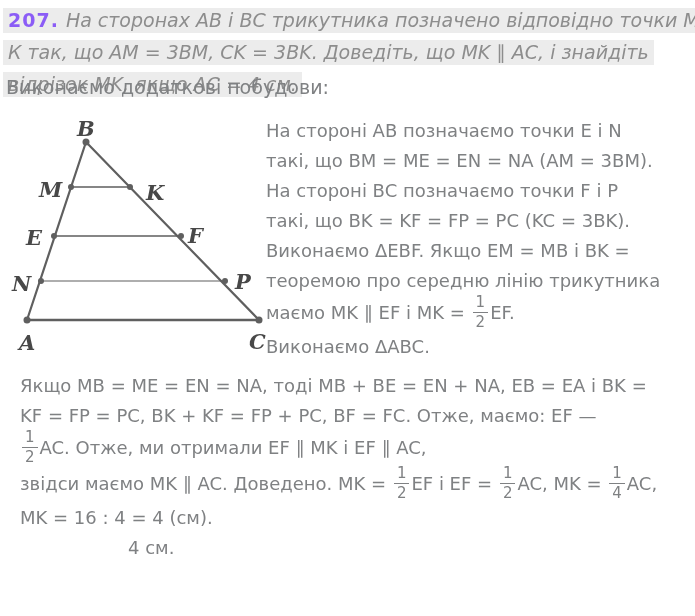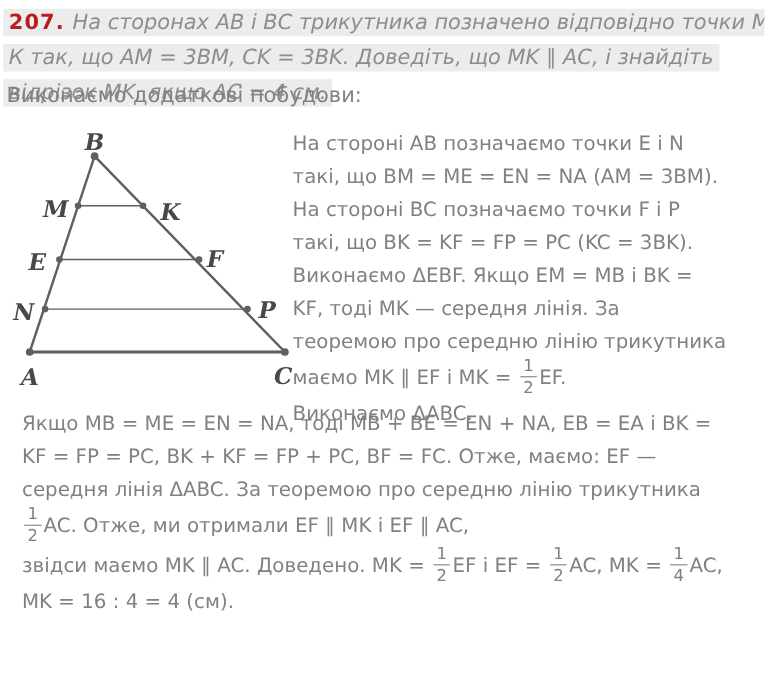--- a/index.html
+++ b/index.html
@@ -4,21 +4,21 @@
 <style>
   html,body{margin:0;padding:0;background:#ffffff;}
   .page{
     position:relative;width:695px;height:616px;overflow:hidden;background:#ffffff;
     font-family:"DejaVu Sans",sans-serif;color:#7f8183;
   }
   
   .statement{position:absolute;left:3px;top:4px;font-size:19px;line-height:32px;color:#8d8d8d;}
   .st-line{white-space:nowrap;}
   .st-line .hl{background:#ececec;padding:1px 5px 2px 5px;font-style:italic;}
-  .num{font-style:normal;font-weight:bold;margin-right:7px;letter-spacing:1px;color:#b91c1c;}
+  .num{font-style:normal;font-weight:bold;margin-right:7px;letter-spacing:1px;color:#8b5cf6;}
   
   .intro{position:absolute;left:6px;top:76px;font-size:19px;}
   
   .diagram{position:absolute;left:0;top:112px;}
   
   .col-right{position:absolute;left:266px;top:116px;font-size:18px;white-space:nowrap;}
   .bottom{position:absolute;left:20px;top:371px;font-size:18px;white-space:nowrap;}
   .sol-line{line-height:30px;}
   .answer{padding-left:108px;line-height:30px;}
   
@@ -72,30 +72,29 @@
       <circle cx="225" cy="281" r="3" fill="#5f5f5f"></circle>
       <text x="235" y="289" fill="#484848" font-family="'DejaVu Serif', serif" font-size="21" font-style="italic" font-weight="bold">P</text>
     </svg>
 
   <div class="col-right">
       <div class="sol-line"><span>На стороні AB позначаємо точки E і N</span></div>
       <div class="sol-line"><span>такі, що BM = ME = EN = NA (AM = 3BM).</span></div>
       <div class="sol-line"><span>На стороні BC позначаємо точки F і P</span></div>
       <div class="sol-line"><span>такі, що BK = KF = FP = PC (KC = 3BK).</span></div>
       <div class="sol-line"><span>Виконаємо ΔEBF. Якщо EM = MB і BK =</span></div>
-      <div class="sol-line"><span>KF, тоді MK — середня лінія. За</span></div>
       <div class="sol-line"><span>теоремою про середню лінію трикутника</span></div>
       <div class="sol-line"><span>маємо MK ∥ EF і MK = </span><span class="frac"><span class="n">1</span><span class="d">2</span></span><span>EF.</span></div>
       <div class="sol-line"><span>Виконаємо ΔABC.</span></div>
     </div>
 
   <div class="bottom">
     <div>
         <div class="sol-line"><span>Якщо MB = ME = EN = NA, тоді MB + BE = EN + NA, EB = EA і BK =</span></div>
         <div class="sol-line"><span>KF = FP = PC, BK + KF = FP + PC, BF = FC. Отже, маємо: EF —</span></div>
-        <div class="sol-line"><span>середня лінія ΔABC. За теоремою про середню лінію трикутника</span></div>
         <div class="sol-line"><span class="frac"><span class="n">1</span><span class="d">2</span></span><span>AC. Отже, ми отримали EF ∥ MK і EF ∥ AC,</span></div>
         <div class="sol-line"><span>звідси маємо MK ∥ AC. Доведено. MK = </span><span class="frac"><span class="n">1</span><span class="d">2</span></span><span>EF і EF = </span><span class="frac"><span class="n">1</span><span class="d">2</span></span><span>AC, MK = </span><span class="frac"><span class="n">1</span><span class="d">4</span></span><span>AC,</span></div>
         <div class="sol-line"><span>MK = 16 : 4 = 4 (см).</span></div>
       </div>
+    <div class="answer">4 см.</div>
   </div>
 
 </div>
 
 </body></html>

